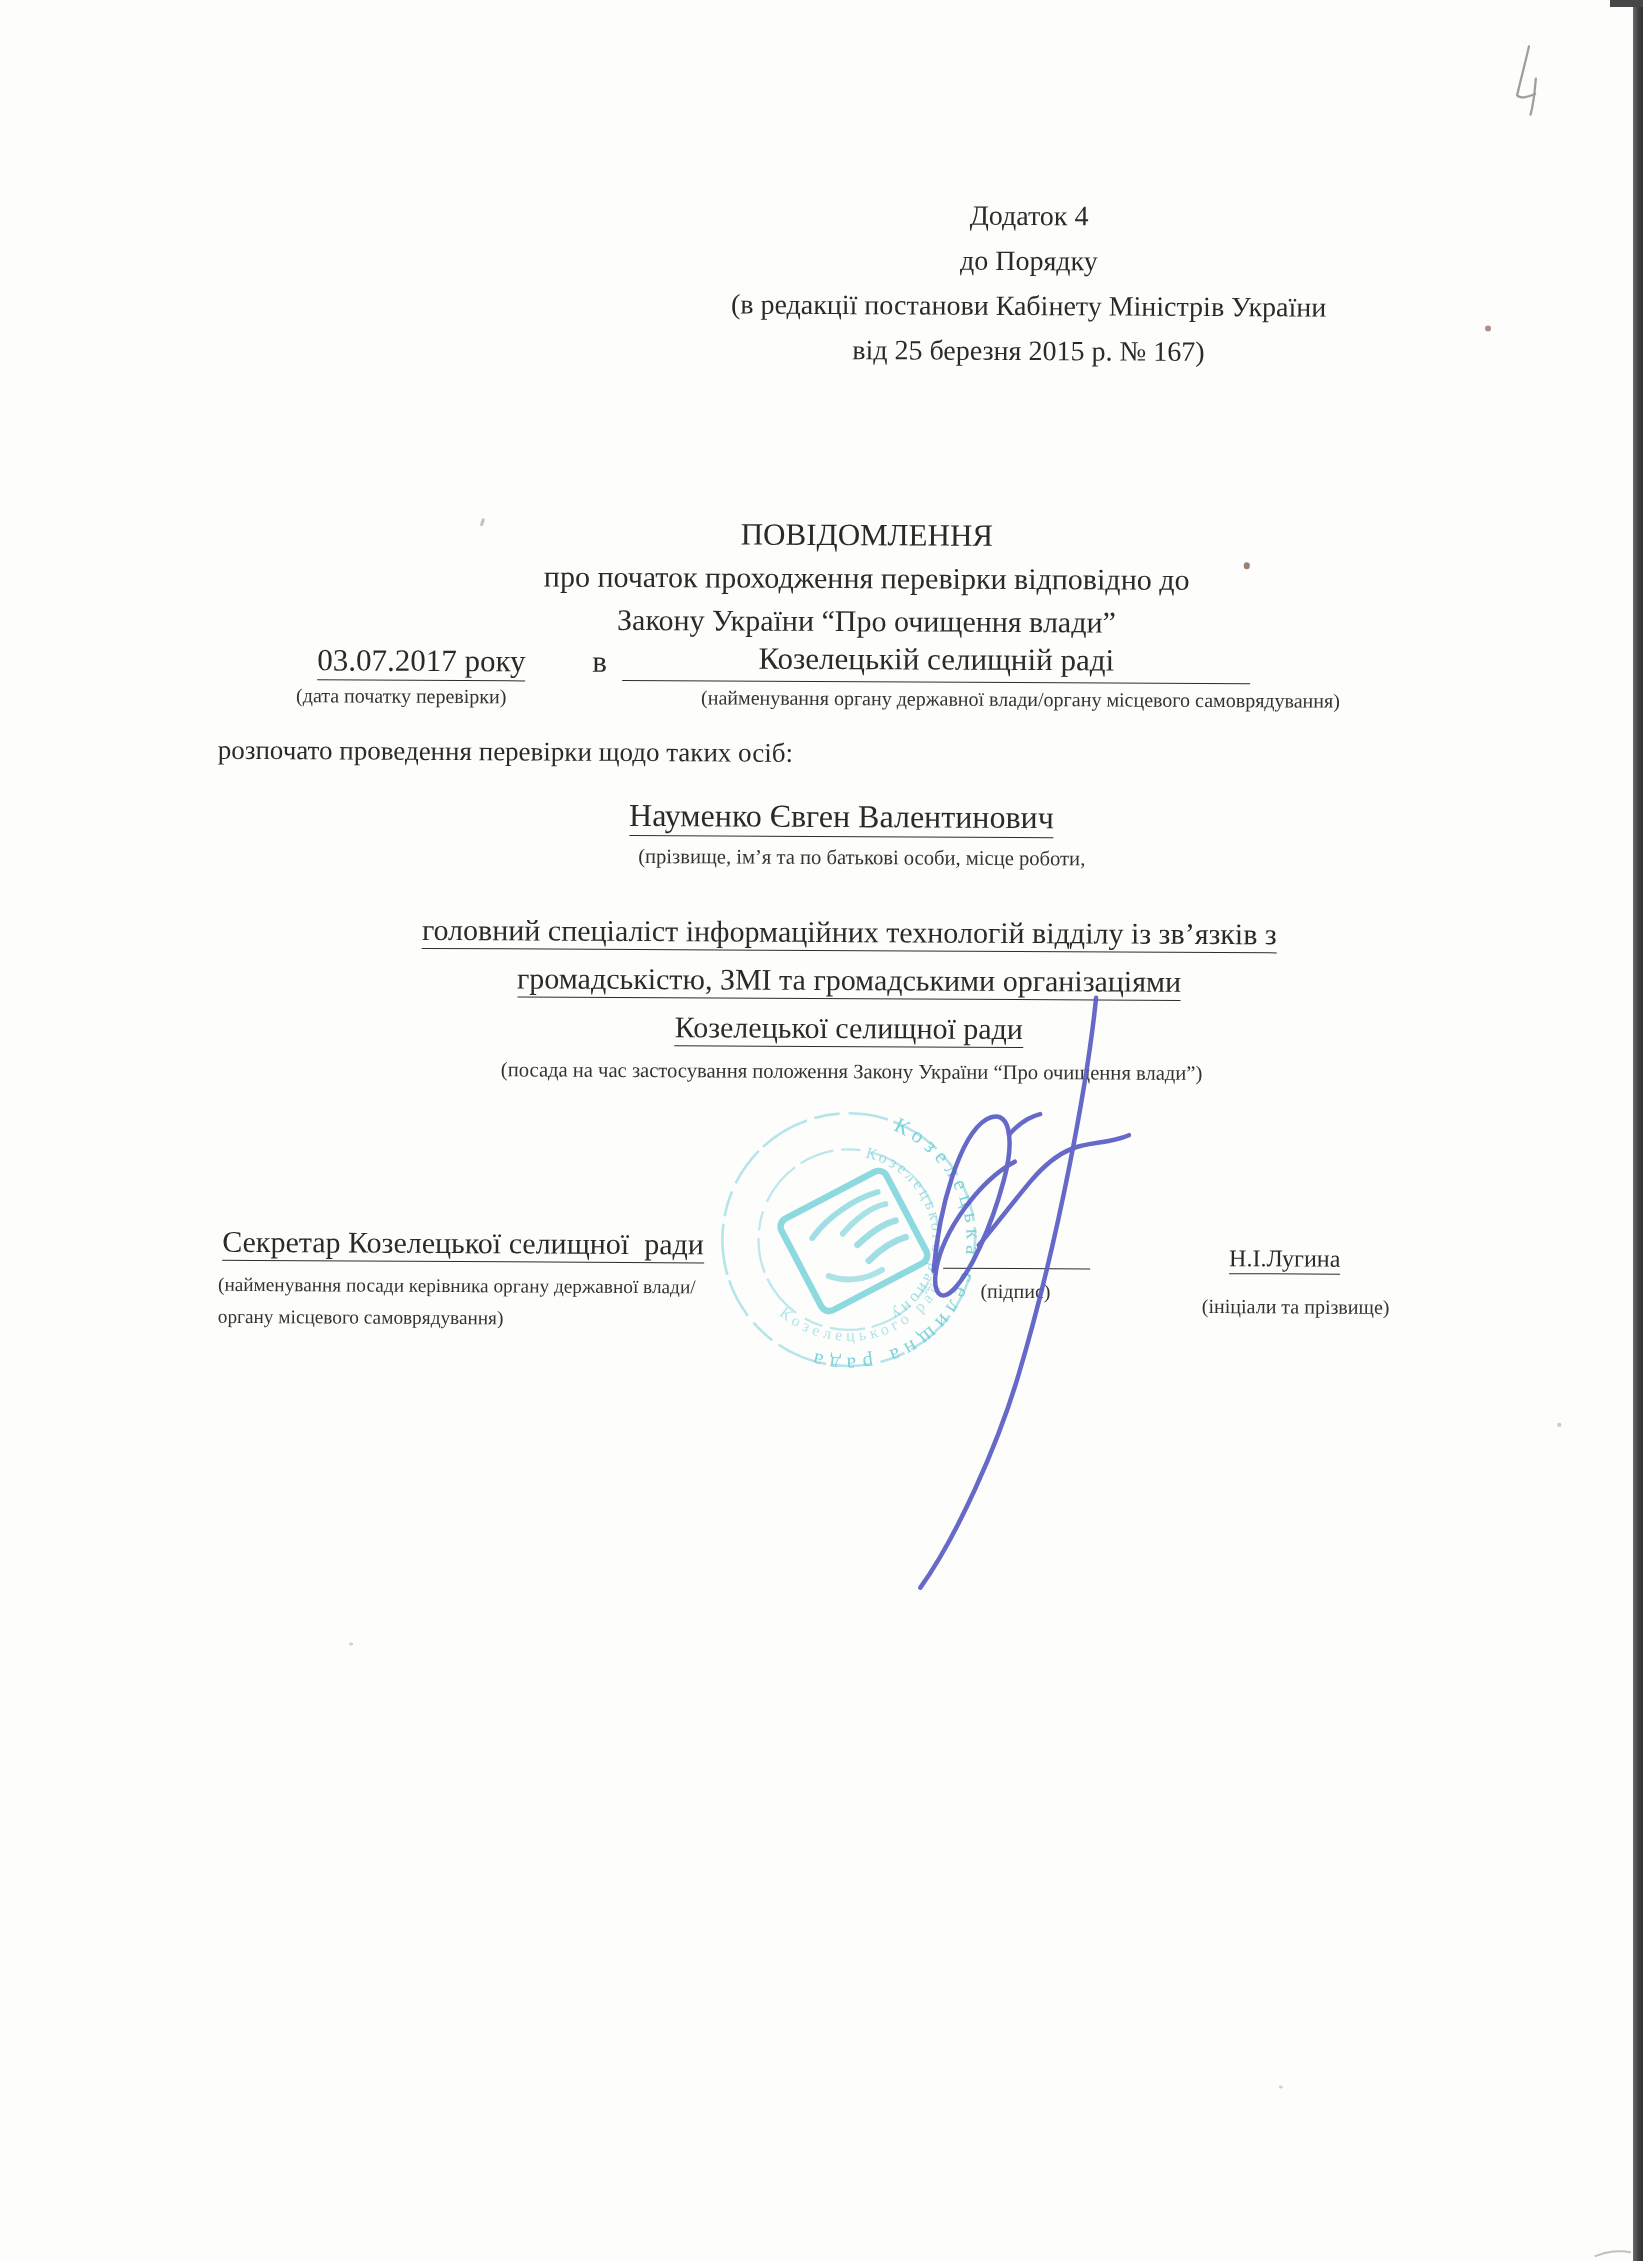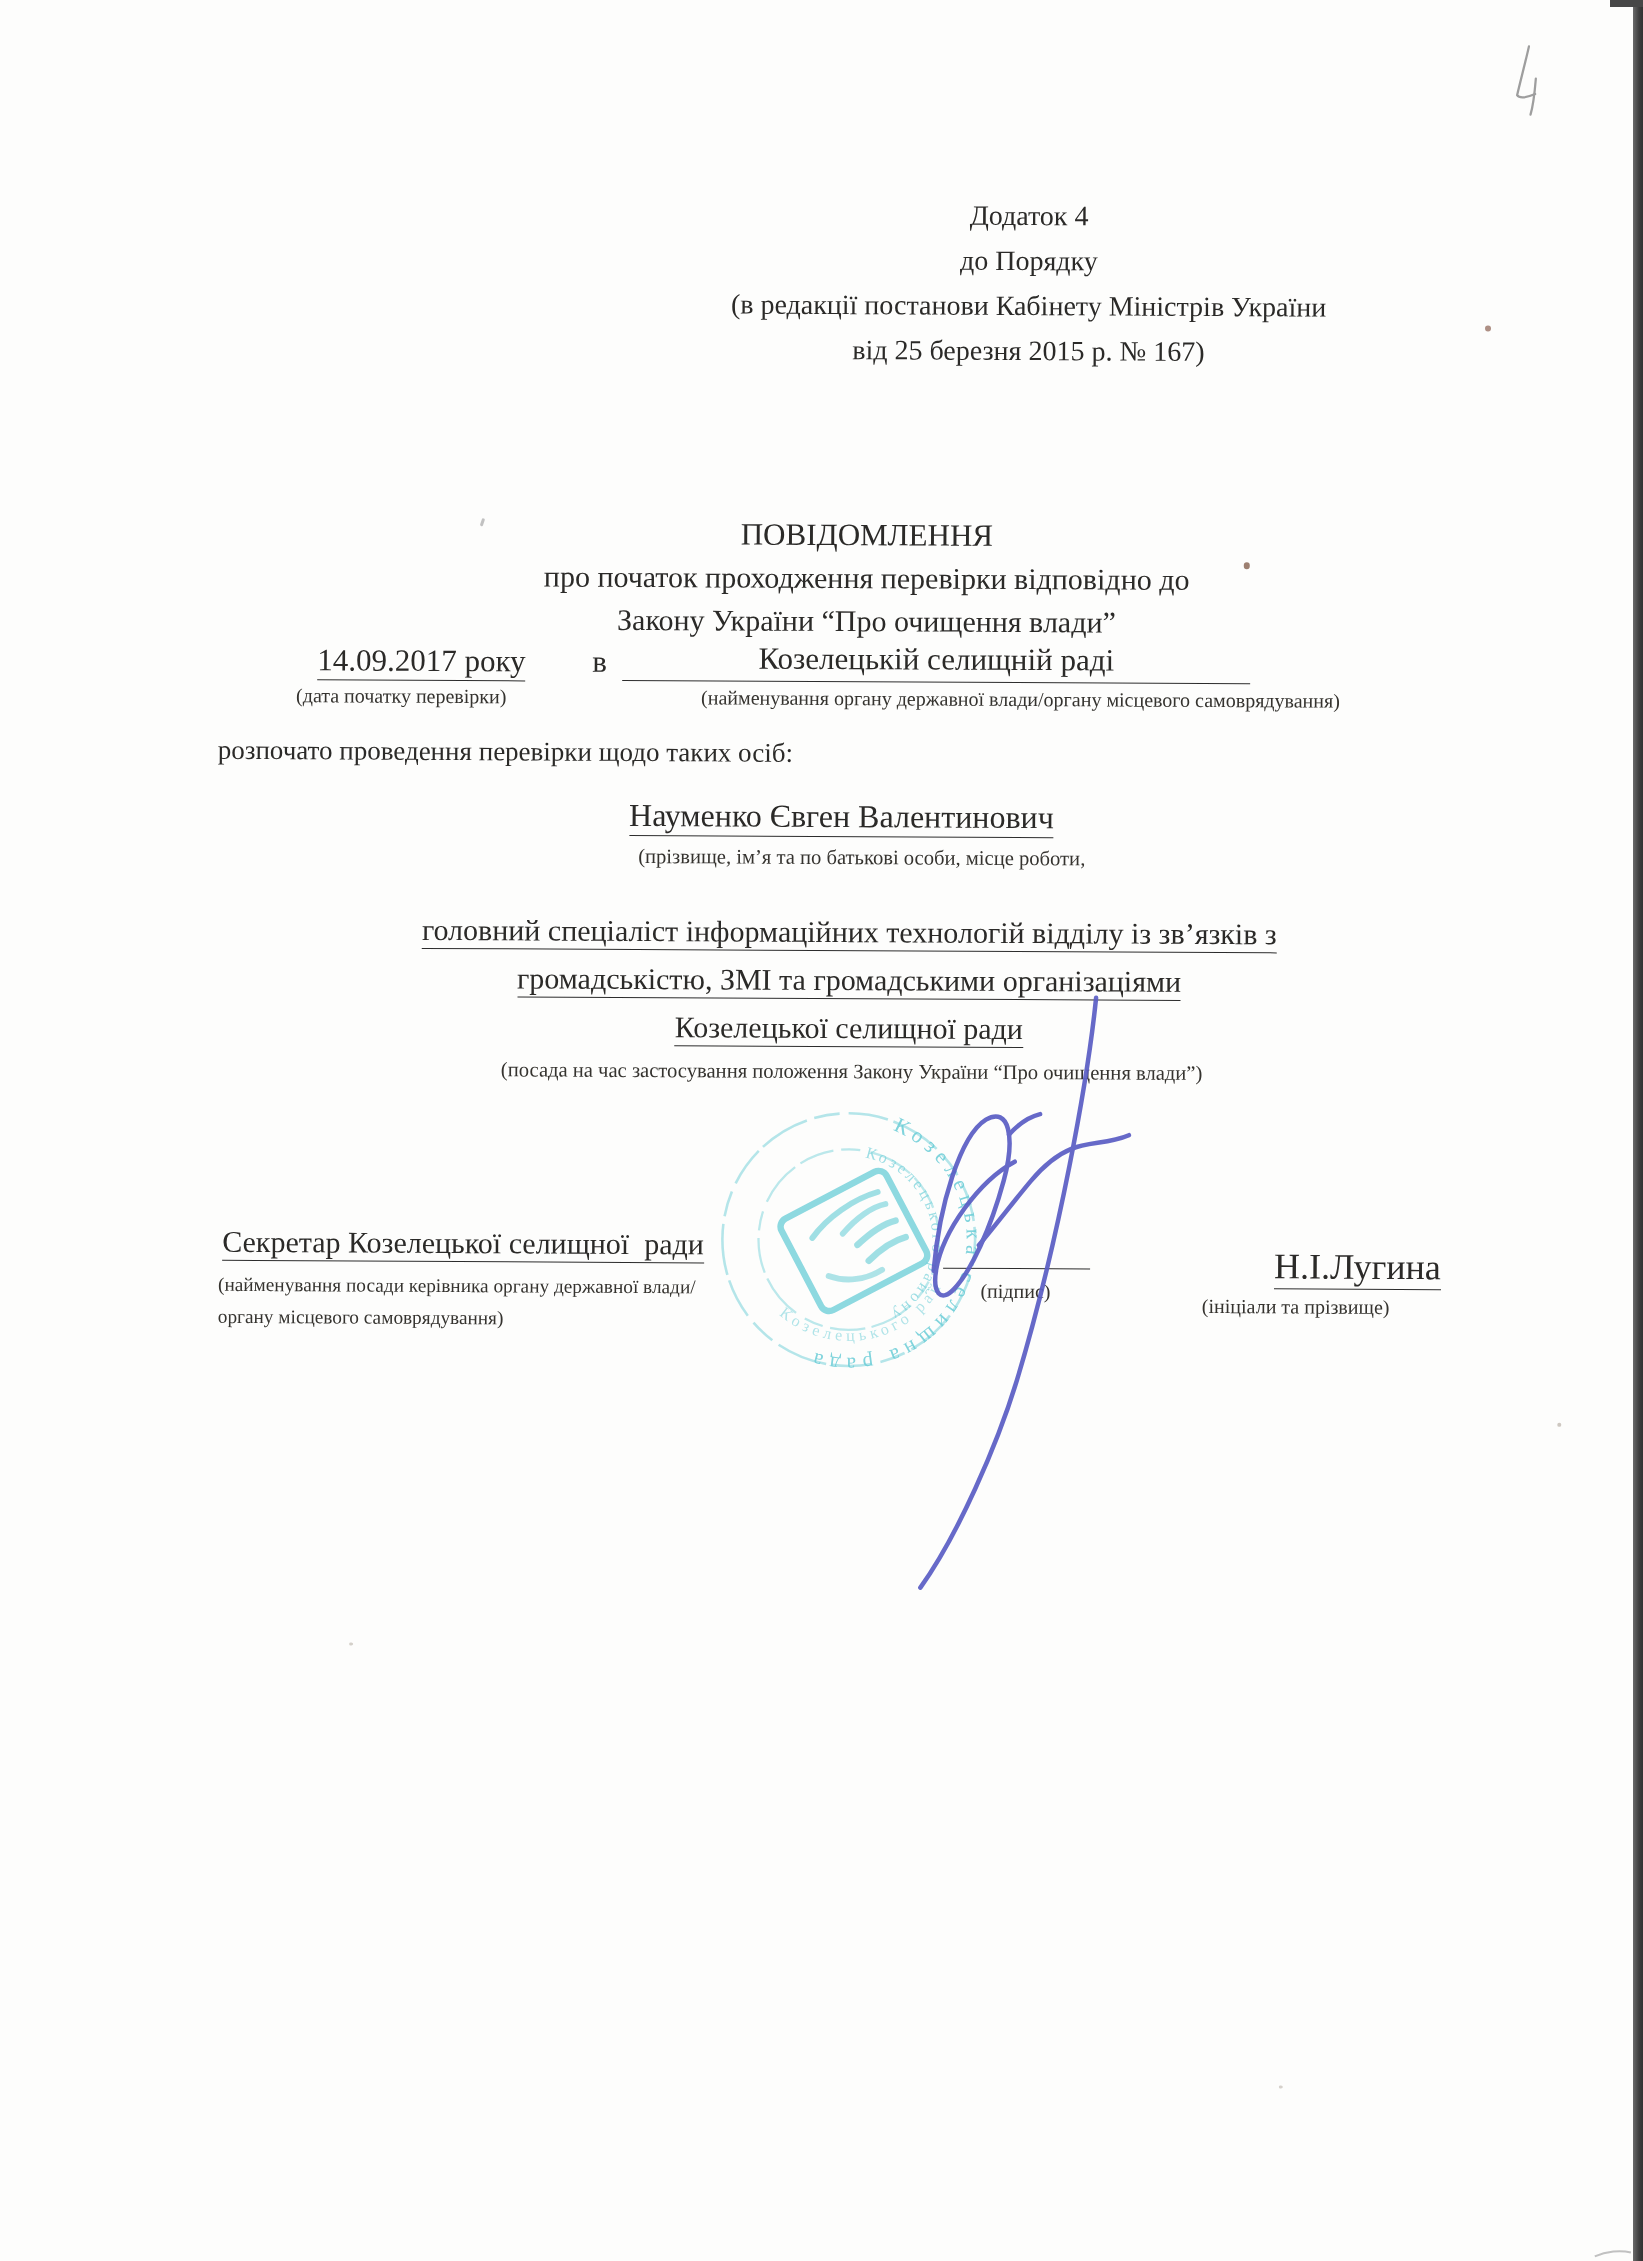--- a/index.html
+++ b/index.html
@@ -48,21 +48,21 @@
       <div class="hdr">від 25 березня 2015 р. № 167)</div>
     </div>
 
     <div class="abs ctr" style="left:413px; top:513px; width:902px;">
       <div class="title-line" style="font-size:31px;">ПОВІДОМЛЕННЯ</div>
       <div class="title-line">про початок проходження перевірки відповідно до</div>
       <div class="title-line">Закону України “Про очищення влади”</div>
     </div>
 
     <div class="abs big" style="left:315px; top:645px;">
-      <span class="u">14.09.2017 року</span>
+      <span class="u">03.07.2017 року</span>
     </div>
     <div class="abs big" style="left:590px; top:645px;">в</div>
     <div class="abs blank-line ctr big" style="left:620px; top:641px; width:628px; height:41px;">
       <span>Козелецькій селищній раді</span>
     </div>
     <div class="abs caption" style="left:294px; top:687px;">(дата початку перевірки)</div>
     <div class="abs caption" style="left:699px; top:687px;">(найменування органу державної влади/органу місцевого самоврядування)</div>
 
     <div class="abs" style="left:216px; top:738px; font-size:27px;">розпочато проведення перевірки щодо таких осіб:</div>
 
@@ -82,21 +82,21 @@
       <span class="u pre">Секретар Козелецької селищної  ради</span>
     </div>
     <div class="abs caption-sm" style="left:219px; top:1272px; line-height:32px;">
       <div>(найменування посади керівника органу державної влади/</div>
       <div>органу місцевого самоврядування)</div>
     </div>
 
     <div class="abs" style="left:944px; top:1267px; width:147px; border-top:1.9px solid #2c2c2c;"></div>
     <div class="abs ctr caption" style="left:943px; top:1279px; width:147px;">(підпис)</div>
 
-    <div class="abs" style="left:1275px; top:1243px; font-size:36px;">
+    <div class="abs" style="left:1230px; top:1243px; font-size:24px;">
       <span class="u">Н.І.Лугина</span>
     </div>
     <div class="abs caption" style="left:1203px; top:1293px;text-align:center;">(ініціали та прізвище)</div>
 
     <svg class="abs" style="left:701px; top:1088px;" width="297" height="303" viewBox="0 0 460 470">
       <title>Козелецька селищна рада</title>
       <defs>
         <path id="outerArc" d="M 230,52 a 183,183 0 1 1 -0.01,0" fill="none"></path>
         <path id="innerArc" d="M 230,105 a 130,130 0 1 1 -0.01,0" fill="none"></path>
         <path id="bottomArc" d="M 82,300 a 165,165 0 0 0 296,0" fill="none"></path>

